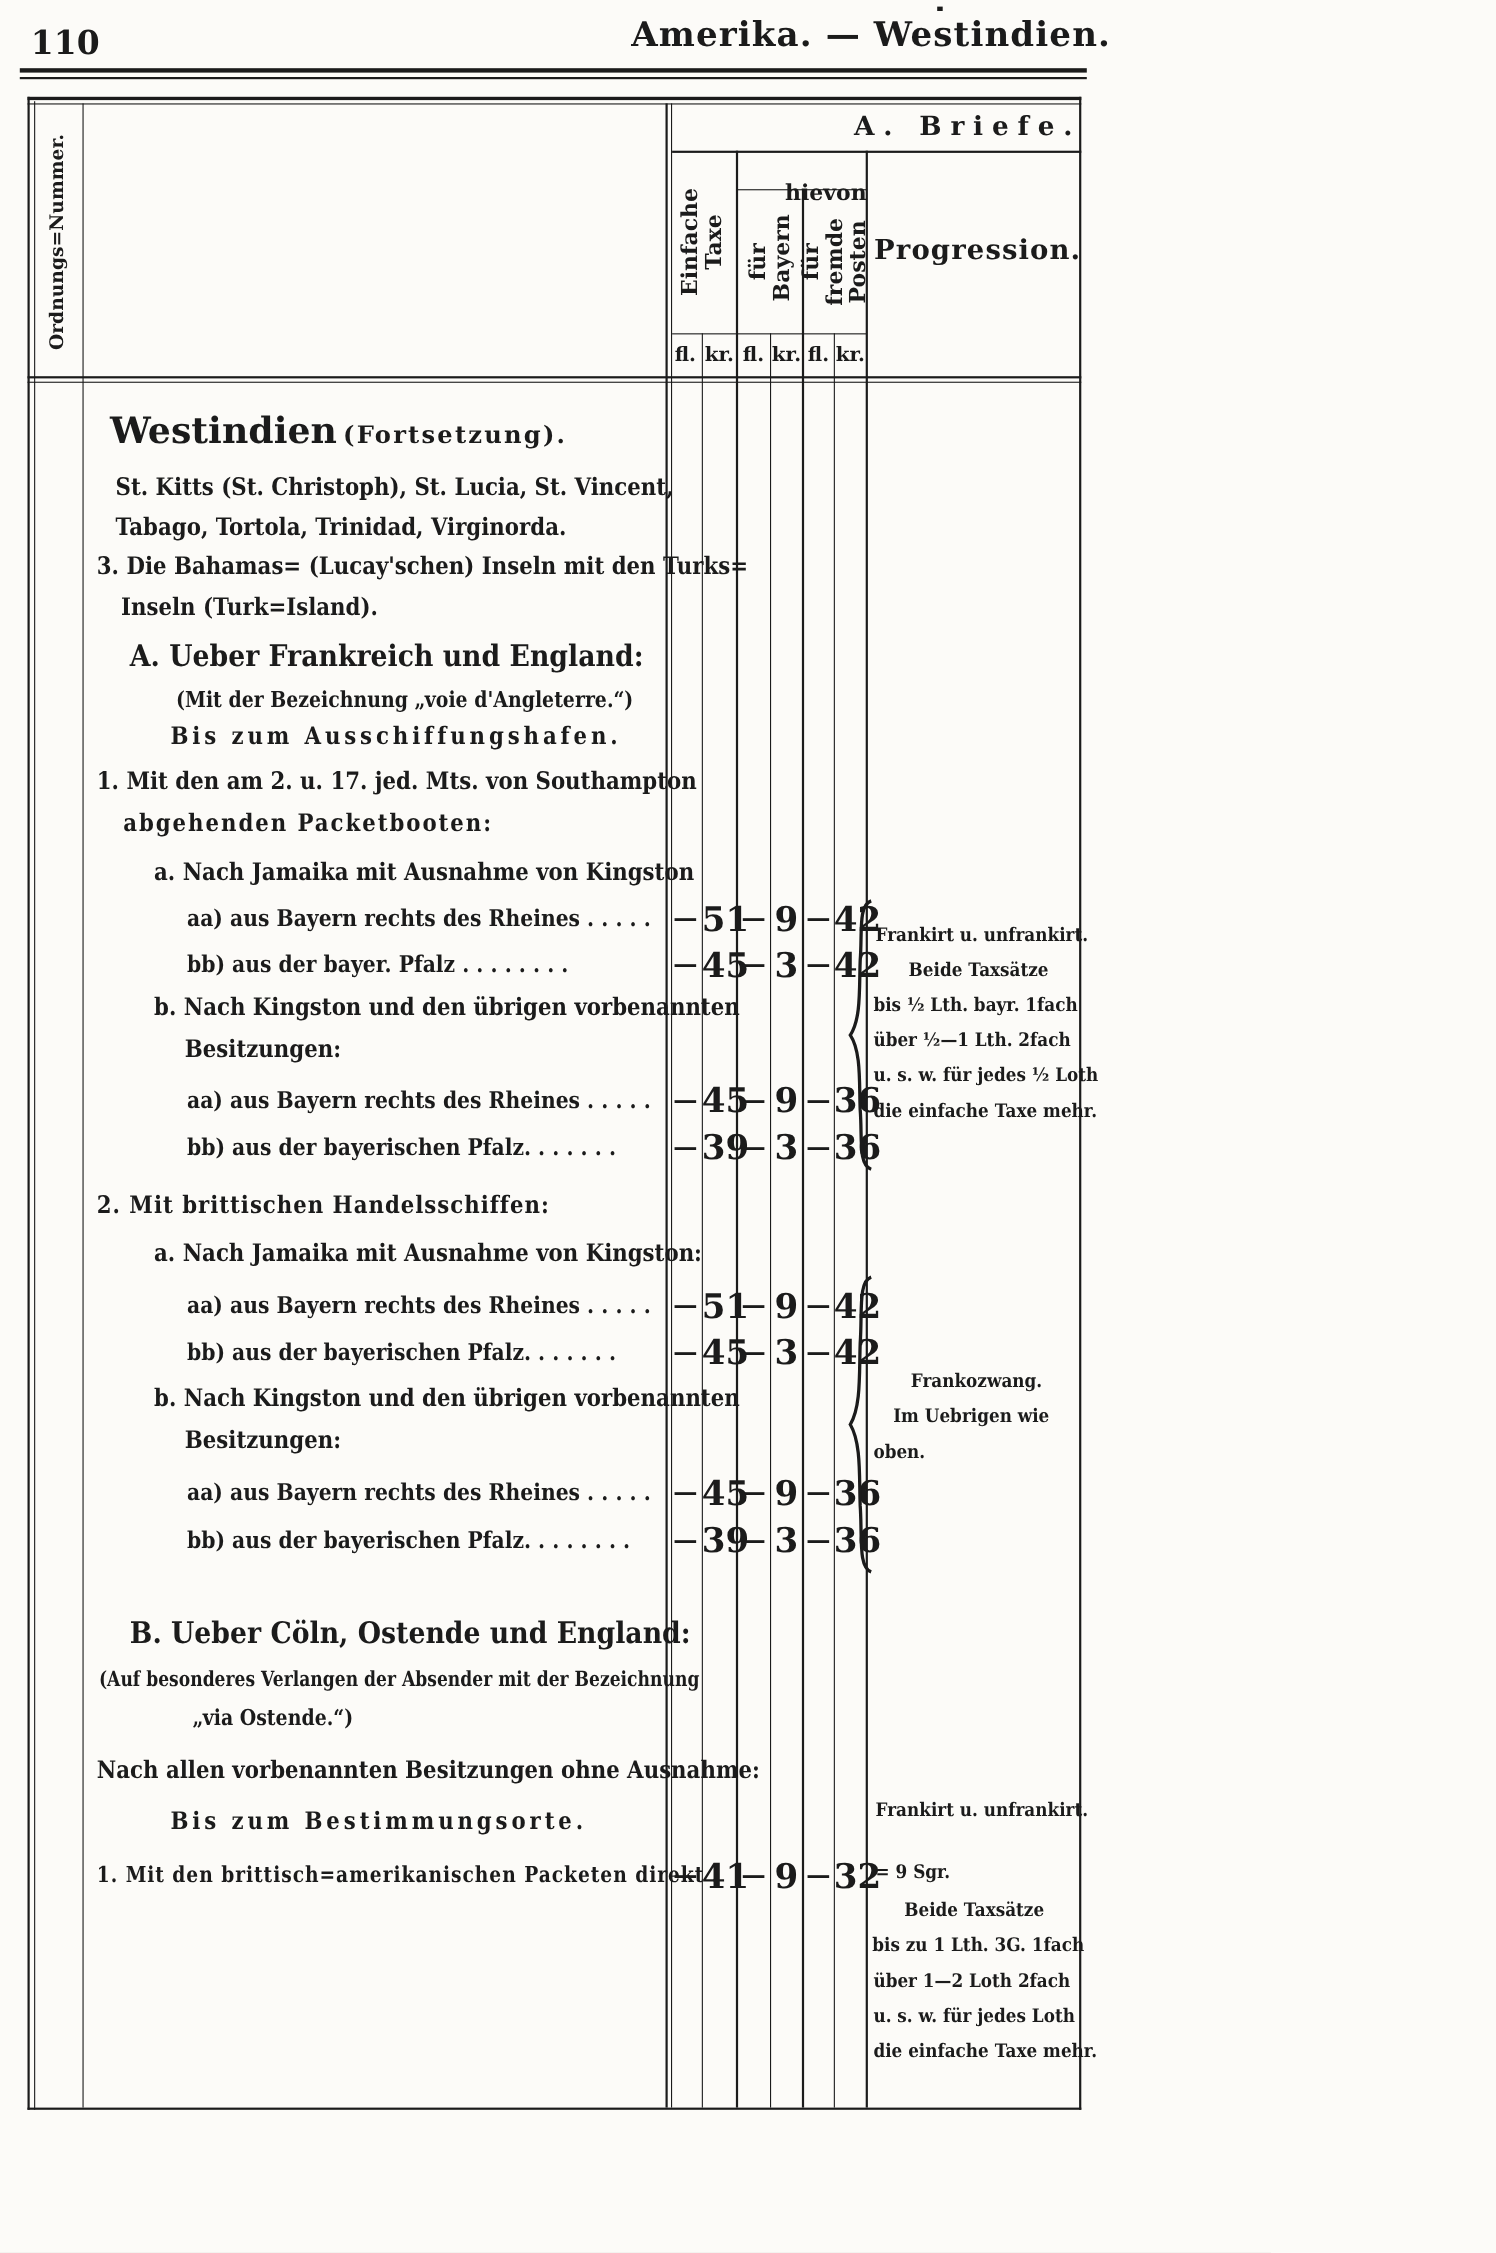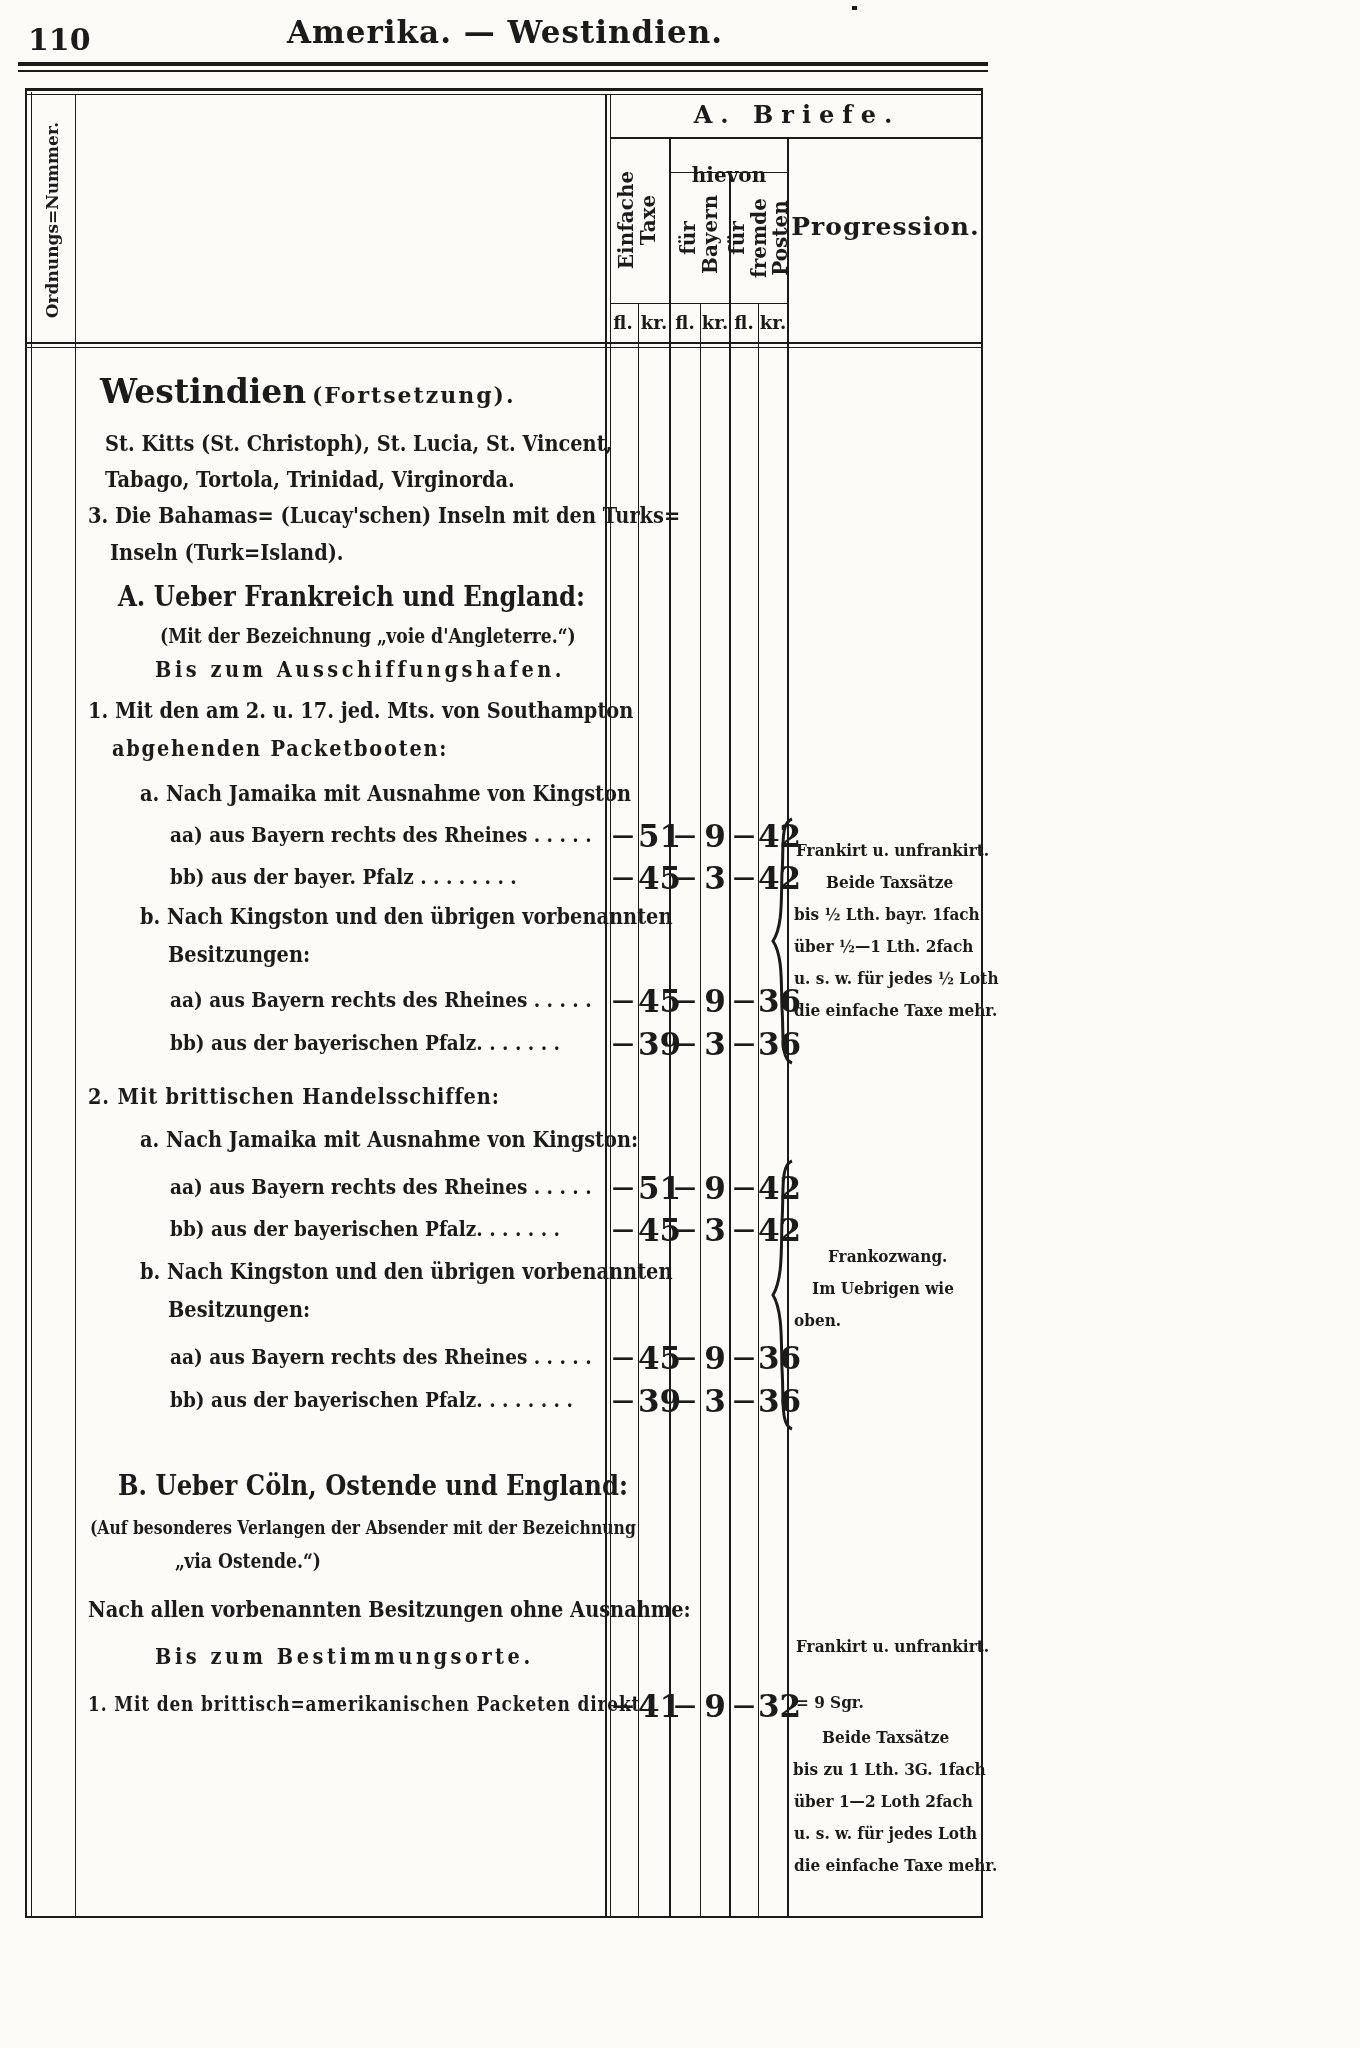--- a/index.html
+++ b/index.html
@@ -5,21 +5,21 @@
   html,body{margin:0;padding:0;background:#e8e6e0;}
   .page{
     position:relative; width:1360px; height:2048px; margin:0 auto;
     background:#fcfbf8; color:#1b1b1b; overflow:hidden;
     font-family:"DejaVu Serif", serif; font-weight:bold;
   }
   .abs{position:absolute;}
   .hr{position:absolute; background:#1b1b1b;}
   .vr{position:absolute; background:#1b1b1b;}
   .ctr{text-align:center;}
-  .nw{white-space:nowrap;}
+  .nw{white-space:nowrap;text-align:right;}
   
   .bl  {position:absolute; font-size:22px; white-space:nowrap; transform:scaleX(.88); transform-origin:0 50%;}
   .blr {position:absolute; font-size:21px; white-space:nowrap; transform:scaleX(.88); transform-origin:0 50%;}
   .blr2{position:absolute; font-size:20px; letter-spacing:1px; white-space:nowrap; transform:scaleX(.85); transform-origin:0 50%;}
   .blh {position:absolute; font-size:27px; white-space:nowrap; transform:scaleX(.9); transform-origin:0 50%;}
   .bigh{font-size:33px;}
   .bigh-sfx{font-size:22px; letter-spacing:2px;}
   .bls {position:absolute; font-size:20px; white-space:nowrap; transform:scaleX(.86); transform-origin:0 50%;}
   .bls2{position:absolute; font-size:19px; white-space:nowrap; transform:scaleX(.82); transform-origin:0 50%;}
   .sperr4{letter-spacing:4px;}

